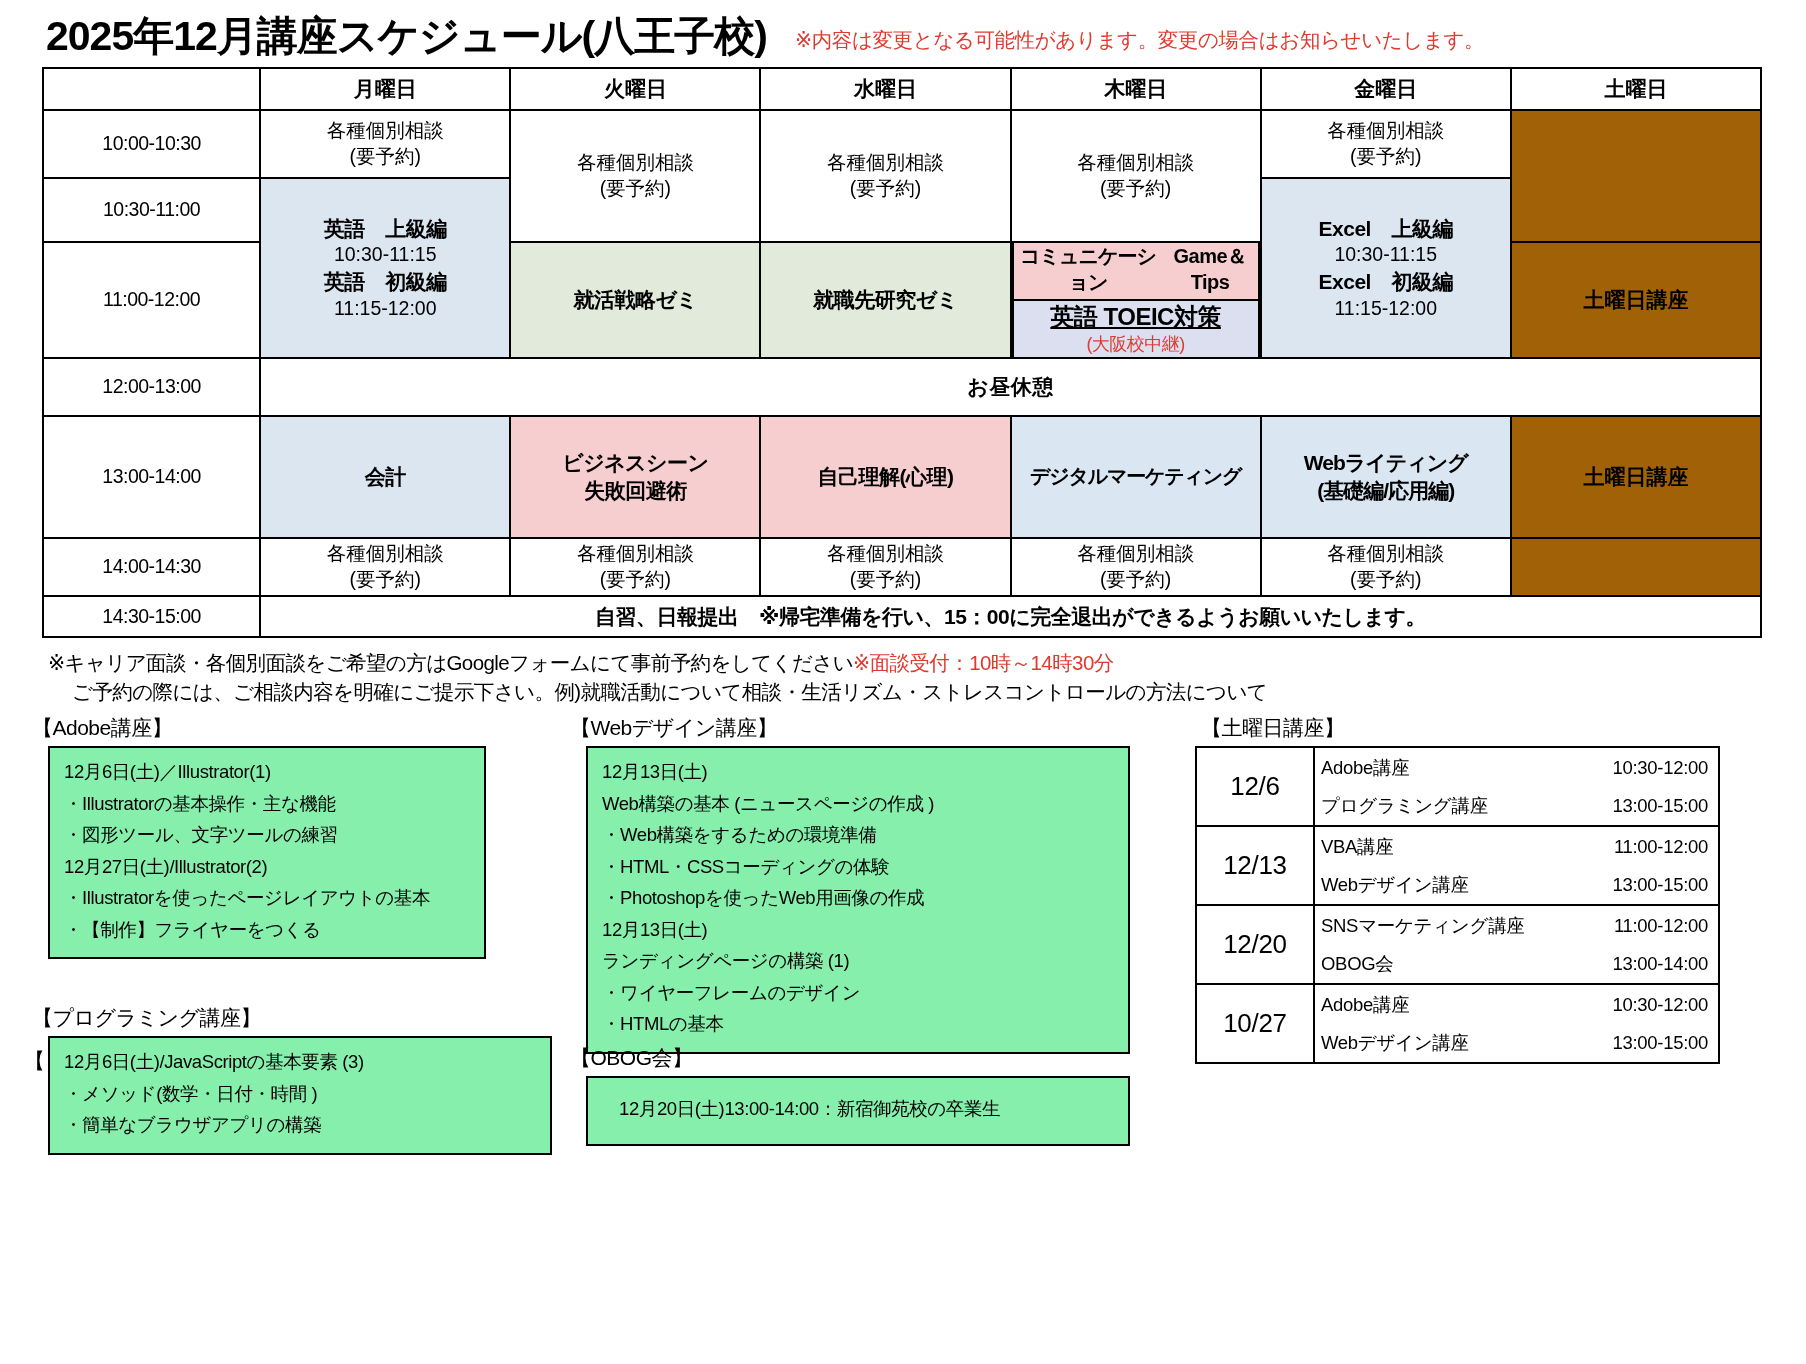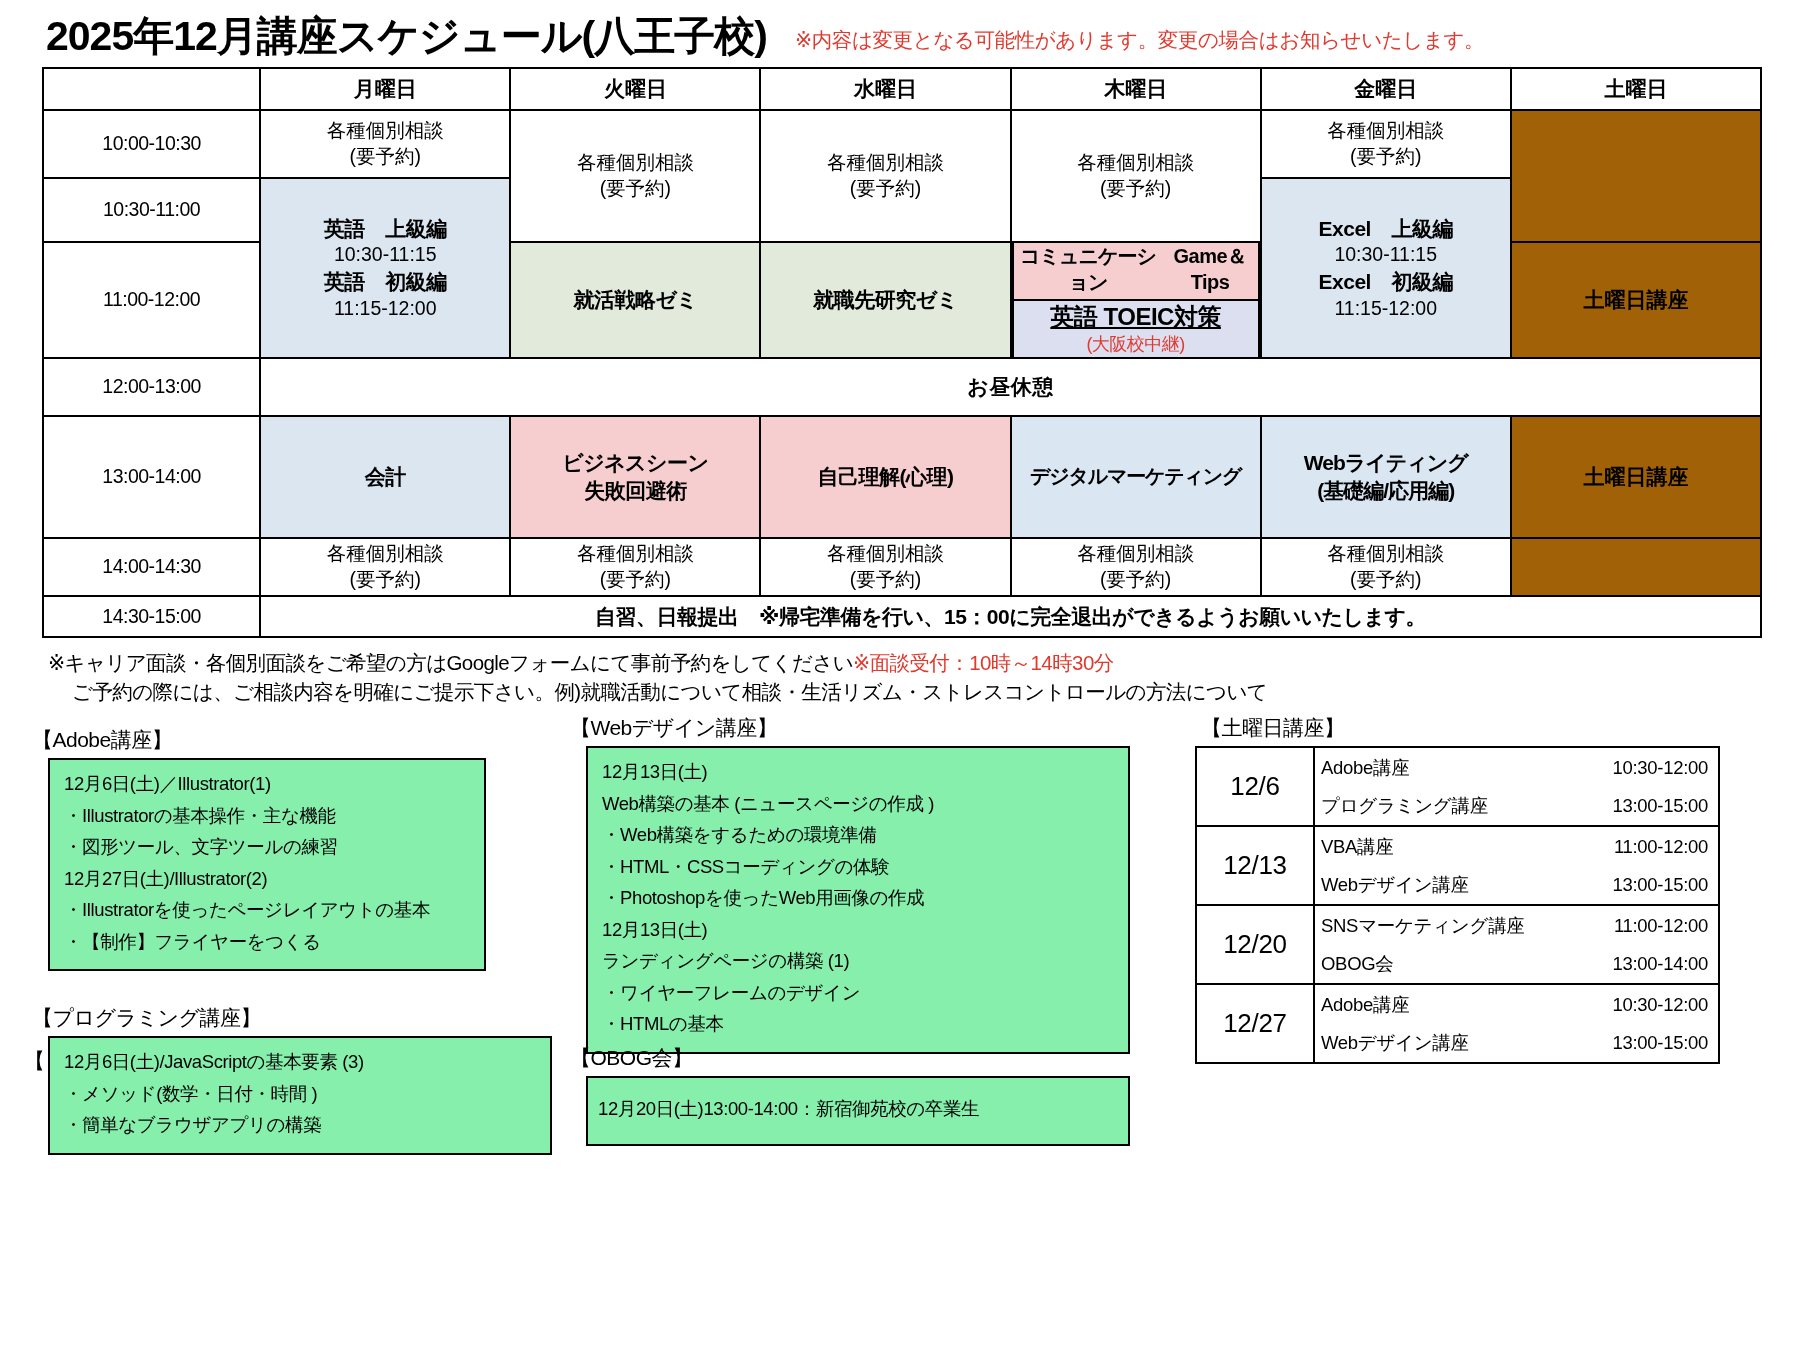--- a/index.html
+++ b/index.html
@@ -110,21 +110,21 @@
     margin-left: 16px;
   }
   .box .li {
     font-size: 18.5px;
     line-height: 1.0;
     padding: 6px 2px 7px 2px;
     letter-spacing: -0.4px;
     white-space: nowrap;
   }
 
-  .panel-adobe { position: absolute; left: 32px;  top: 12px;   width: 454px; }
+  .panel-adobe { position: absolute; left: 32px;  top: 0px;   width: 454px; }
   .panel-prog  { position: absolute; left: 32px;  top: 290px; width: 520px; }
   .panel-web   { position: absolute; left: 570px; top: 0px;   width: 560px; }
   .panel-obog  { position: absolute; left: 570px; top: 330px; width: 560px; }
   .panel-sat   { position: absolute; left: 1195px; top: 0px;  width: 560px; }
 
   .stray-bracket {
     position: absolute;
     left: 24px; top: 333px;
     font-size: 21px;
   }
@@ -356,21 +356,21 @@
       <div class="li">・Photoshopを使ったWeb用画像の作成</div>
       <div class="li">12月13日(土)</div>
       <div class="li">ランディングページの構築 (1)</div>
       <div class="li">・ワイヤーフレームのデザイン</div>
       <div class="li">・HTMLの基本</div>
     </div>
   </div>
 
   <div class="panel-obog">
     <div class="sec-label">【OBOG会】</div>
-    <div class="box" style="padding:16px 12px 18px 8px;">
+    <div class="box" style="padding:16px 12px 18px 29px;">
       <div class="li">12月20日(土)13:00-14:00：新宿御苑校の卒業生</div>
     </div>
   </div>
 
   <div class="panel-sat">
     <div class="sec-label" style="text-align:left;padding-left:6px;">【土曜日講座】</div>
     <table class="sat">
       <tbody>
         <tr>
           <td class="date">12/6</td>
@@ -411,21 +411,21 @@
                 <span class="tm">11:00-12:00</span>
               </div>
               <div class="sat-line">
                 <span class="nm">OBOG会</span>
                 <span class="tm">13:00-14:00</span>
               </div>
             </div>
           </td>
         </tr>
         <tr>
-          <td class="date">12/27</td>
+          <td class="date">10/27</td>
           <td>
             <div class="sat-lines">
               <div class="sat-line">
                 <span class="nm">Adobe講座</span>
                 <span class="tm">10:30-12:00</span>
               </div>
               <div class="sat-line">
                 <span class="nm">Webデザイン講座</span>
                 <span class="tm">13:00-15:00</span>
               </div>

